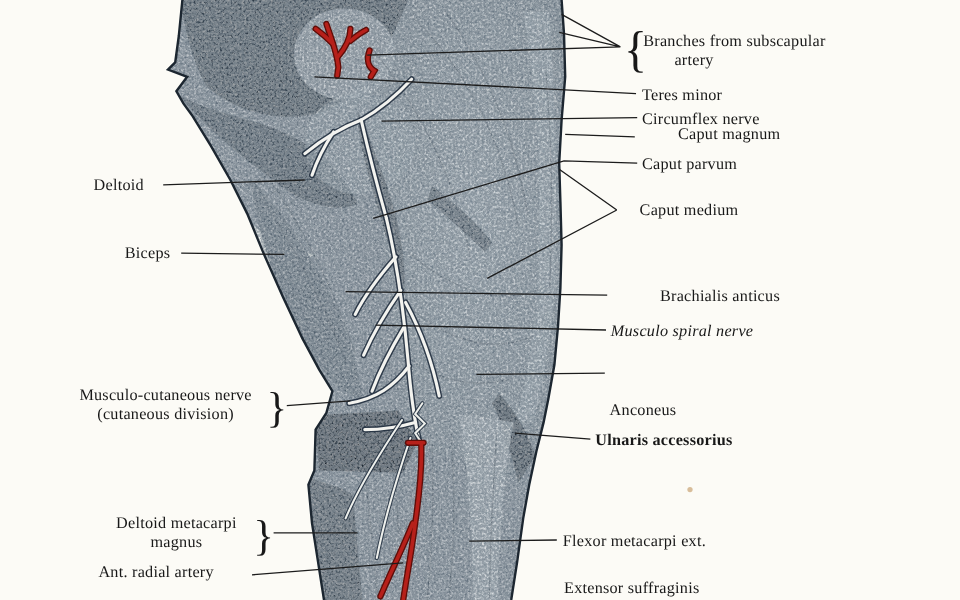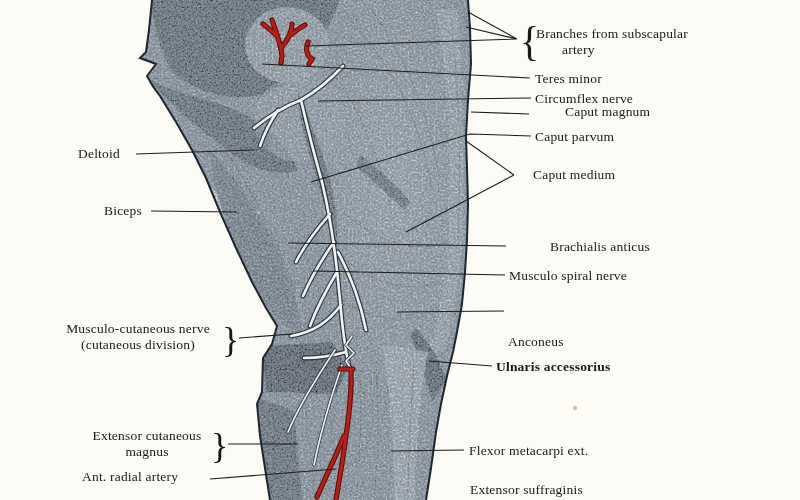--- a/index.html
+++ b/index.html
@@ -205,36 +205,36 @@
   <div class="label" style="left:536px;top:26px;">
     <div>Branches from subscapular</div>
     <div class="l2-indent">artery</div>
   </div>
   <div class="label" style="left:535px;top:71px;">Teres minor</div>
   <div class="label" style="left:535px;top:91px;">Circumflex nerve</div>
   <div class="label" style="left:533px;top:104px;margin-left:32px;">Caput magnum</div>
   <div class="label" style="left:535px;top:129px;">Caput parvum</div>
   <div class="label" style="left:533px;top:167px;">Caput medium</div>
   <div class="label" style="left:510px;top:239px;margin-left:40px;">Brachialis anticus</div>
-  <div class="label" style="left:509px;top:268px;">Musculo spiral nerve</div>
+  <div class="label" style="left:509px;top:268px;font-style:italic;">Musculo spiral nerve</div>
   <div class="label" style="left:508px;top:304px;margin-top:30px;">Anconeus</div>
   <div class="label" style="left:496px;top:359px;font-weight:bold;">Ulnaris accessorius</div>
   <div class="label" style="left:469px;top:443px;text-align:right;">Flexor metacarpi ext.</div>
   <div class="label" style="left:470px;top:482px;">Extensor suffraginis</div>
 
   <div class="label" style="left:78px;top:146px;">Deltoid</div>
   <div class="label" style="left:104px;top:203px;">Biceps</div>
 
   <div class="label center" style="left:52px;top:321px;width:172px;">
     <div>Musculo-cutaneous nerve</div>
     <div>(cutaneous division)</div>
   </div>
   <span class="brace brace-md" style="left:222px;top:322px;">}</span>
 
   <div class="label center" style="left:80px;top:428px;width:134px;">
-    <div>Extensor cutaneous</div>
+    <div>Deltoid metacarpi</div>
     <div>magnus</div>
   </div>
   <span class="brace brace-md" style="left:211px;top:428px;">}</span>
 
   <div class="label" style="left:82px;top:469px;">Ant. radial artery</div>
 
 </div>
 
 </body></html>

